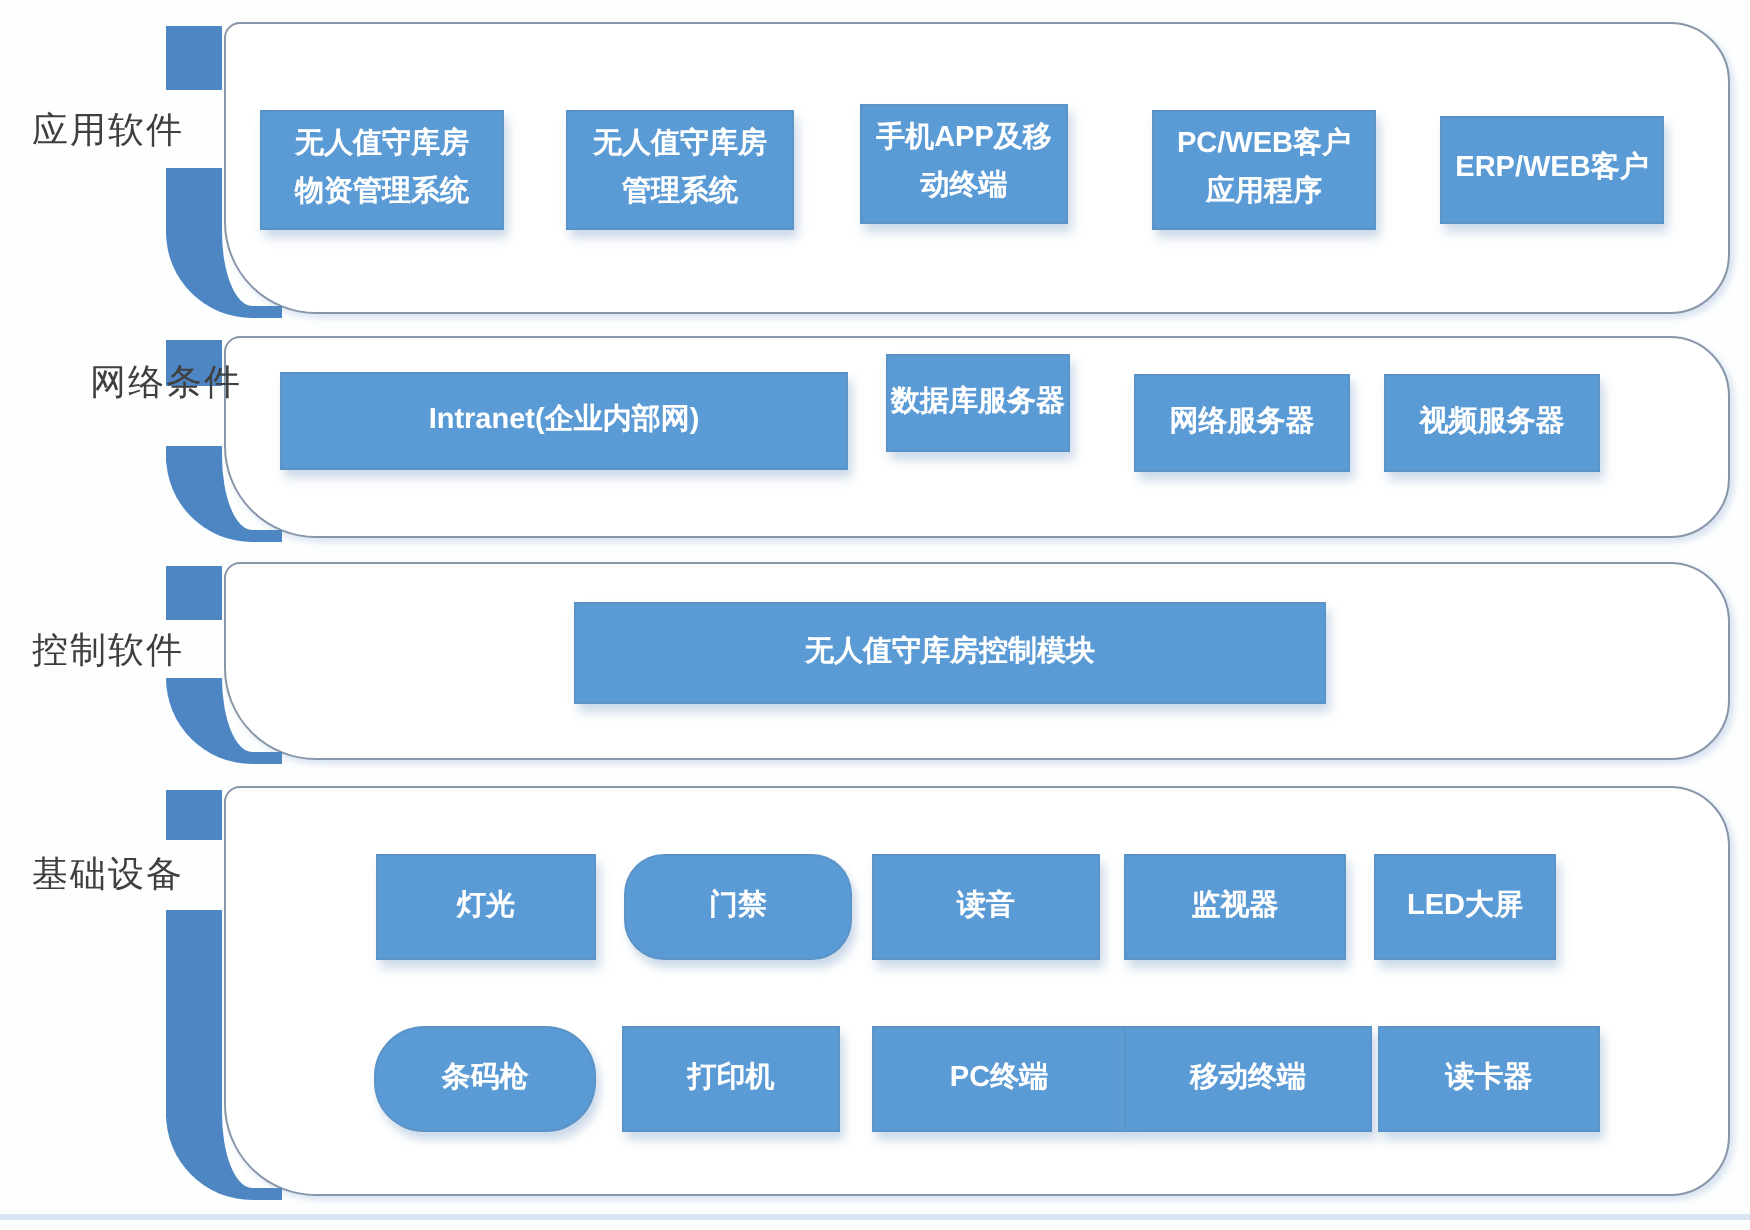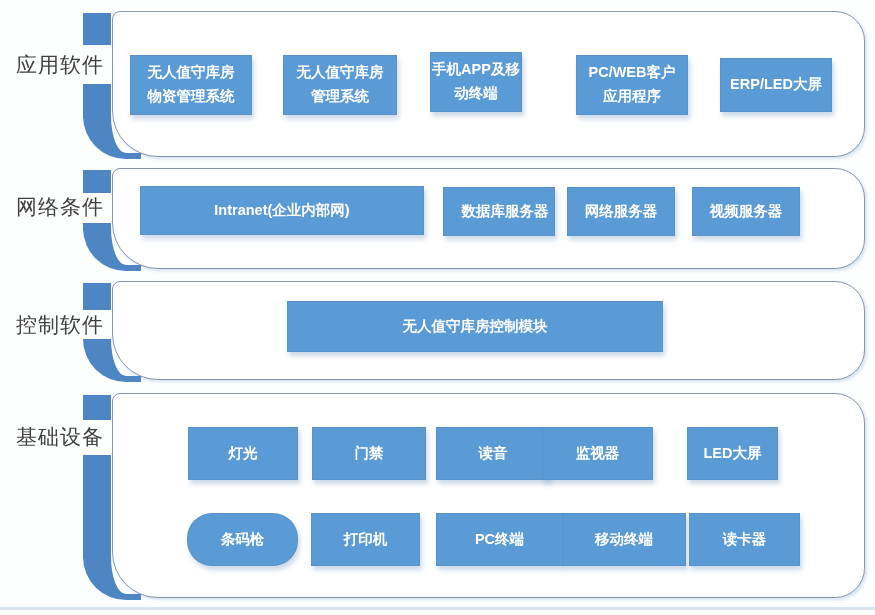--- a/index.html
+++ b/index.html
@@ -23,21 +23,21 @@
   .hook{
     position:absolute;left:83px;width:58px;height:43px;
     box-sizing:border-box;background:transparent;
     border-left:28px solid var(--bar-fill,#4e86c4);
     border-bottom:6px solid var(--bar-fill,#4e86c4);
     border-bottom-left-radius:46px;
   }
   .band-label{
     position:absolute;left:16px;width:90px;
     color:var(--label-text,#3f3f3f);
-    font-size:21px;line-height:22px;letter-spacing:1px;
+    font-size:18px;line-height:22px;letter-spacing:1px;
   }
   .box{
     position:absolute;
     background:var(--box-fill,#5b9bd5);
     color:var(--box-text,#ffffff);
     display:flex;align-items:center;justify-content:center;
     text-align:center;font-weight:bold;font-size:14.5px;line-height:1.65;
     white-space:pre-line;
     border:1px solid rgba(90,140,190,0.55);
     box-shadow:2px 4px 5px rgba(140,170,205,0.45);
@@ -56,57 +56,57 @@
   <section class="band">
     <div class="container" style="left:112px;top:11px;width:753px;height:146px;"></div>
     <div class="bar" style="top:13px;height:32px;"></div>
     <div class="bar" style="top:84px;height:34px;"></div>
     <div class="hook" style="top:116px;"></div>
     <div class="band-label" style="top:54px;">应用软件</div>
     <div class="box" style="left:130px;top:55px;width:122px;height:60px;">无人值守库房
 物资管理系统</div>
     <div class="box" style="left:283px;top:55px;width:114px;height:60px;">无人值守库房
 管理系统</div>
-    <div class="box" style="left:430px;top:52px;width:92px;height:60px;">手机APP及移
+    <div class="box" style="left:430px;top:52px;width:104px;height:60px;">手机APP及移
 动终端</div>
     <div class="box" style="left:576px;top:55px;width:112px;height:60px;">PC/WEB客户
 应用程序</div>
-    <div class="box" style="left:720px;top:58px;width:112px;height:54px;">ERP/LED大屏</div>
+    <div class="box" style="left:720px;top:58px;width:112px;height:54px;">ERP/WEB客户</div>
   </section>
 
   <section class="band">
     <div class="container" style="left:112px;top:168px;width:753px;height:101px;"></div>
     <div class="bar" style="top:170px;height:23px;"></div>
     <div class="bar" style="top:223px;height:8px;"></div>
     <div class="hook" style="top:228px;"></div>
-    <div class="band-label" style="top:196px;">网络条件</div>
+    <div class="band-label" style="top:180px;margin-left:29px;">网络条件</div>
     <div class="box" style="left:140px;top:186px;width:284px;height:49px;">Intranet(企业内部网)</div>
-    <div class="box" style="left:443px;top:187px;width:112px;height:49px;padding-left:12px;">数据库服务器</div>
+    <div class="box" style="left:443px;top:177px;width:92px;height:49px;">数据库服务器</div>
     <div class="box" style="left:567px;top:187px;width:108px;height:49px;">网络服务器</div>
     <div class="box" style="left:692px;top:187px;width:108px;height:49px;">视频服务器</div>
   </section>
 
   <section class="band">
     <div class="container" style="left:112px;top:281px;width:753px;height:99px;"></div>
     <div class="bar" style="top:283px;height:27px;"></div>
     <div class="hook" style="top:339px;"></div>
     <div class="band-label" style="top:314px;">控制软件</div>
     <div class="box" style="left:287px;top:301px;width:376px;height:51px;">无人值守库房控制模块</div>
   </section>
 
   <section class="band">
     <div class="container" style="left:112px;top:393px;width:753px;height:205px;"></div>
     <div class="bar" style="top:395px;height:25px;"></div>
     <div class="bar" style="top:455px;height:104px;"></div>
     <div class="hook" style="top:557px;"></div>
     <div class="band-label" style="top:426px;">基础设备</div>
     <div class="box" style="left:188px;top:427px;width:110px;height:53px;">灯光</div>
-    <div class="box" style="left:312px;top:427px;width:114px;height:53px;">门禁</div>
+    <div class="box" style="left:312px;top:427px;width:114px;height:53px;border-radius:20px;">门禁</div>
     <div class="box" style="left:436px;top:427px;width:114px;height:53px;">读音</div>
-    <div class="box" style="left:542px;top:427px;width:111px;height:53px;">监视器</div>
+    <div class="box" style="left:562px;top:427px;width:111px;height:53px;">监视器</div>
     <div class="box" style="left:687px;top:427px;width:91px;height:53px;">LED大屏</div>
     <div class="box" style="left:187px;top:513px;width:111px;height:53px;border-radius:25px;">条码枪</div>
     <div class="box" style="left:311px;top:513px;width:109px;height:53px;">打印机</div>
     <div class="box" style="left:436px;top:513px;width:127px;height:53px;">PC终端</div>
     <div class="box" style="left:562px;top:513px;width:124px;height:53px;">移动终端</div>
     <div class="box" style="left:689px;top:513px;width:111px;height:53px;">读卡器</div>
   </section>
 
   <div class="footer-line"></div>
 </div>

